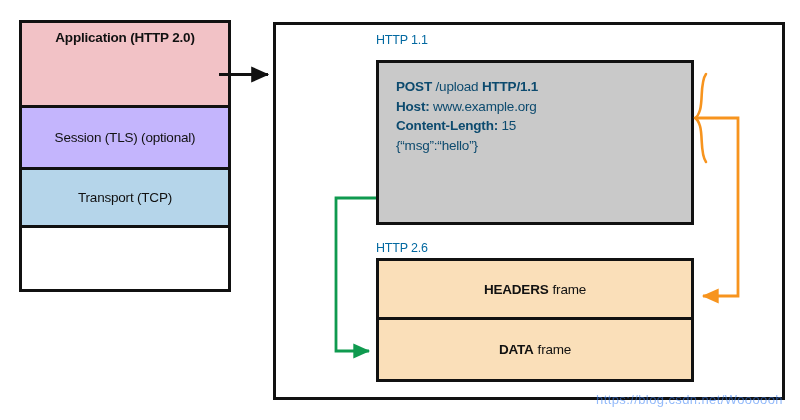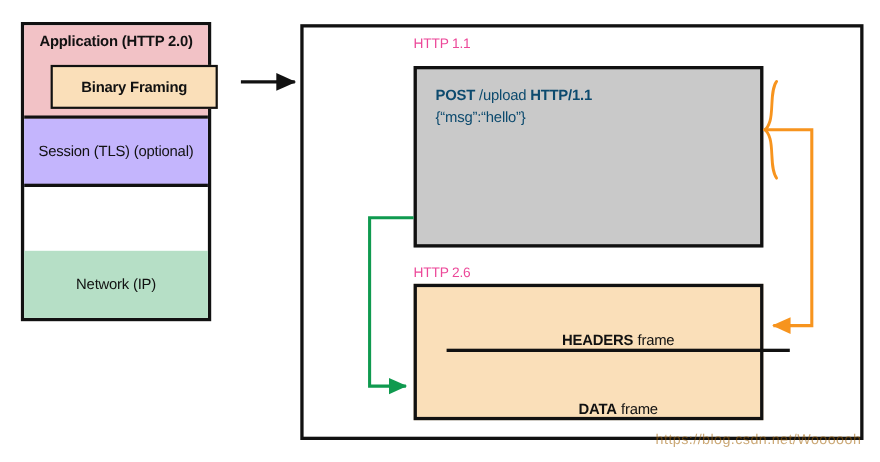--- a/index.html
+++ b/index.html
@@ -14,21 +14,21 @@
     background: #ffffff;
     font-family: "Liberation Sans", sans-serif;
     overflow: hidden;
   }
 
   
   #stack {
     position: absolute;
     left: 19px;
     top: 20px;
-    width: 173px;
+    width: 212px;
     height: 272px;
     border: 3px solid #111111;
     box-sizing: border-box;
   }
   .layer {
     position: absolute;
     left: 0;
     width: 100%;
     box-sizing: border-box;
     display: flex;
@@ -87,21 +87,21 @@
     width: 512px;
     height: 378px;
     border: 3px solid #111111;
     box-sizing: border-box;
   }
 
   
   .caption {
     position: absolute;
     font-size: 12.5px;
-    color: #ec4899;
+    color: #0369a1;
     letter-spacing: -0.2px;
     white-space: nowrap;
   }
   #caption-http11 { left: 376px; top: 33px; }
   #caption-http20 { left: 376px; top: 241px; }
 
   
   #msg-box {
     position: absolute;
     left: 376px;
@@ -134,27 +134,26 @@
     box-sizing: border-box;
     background: #fadfb9;
   }
   .frame {
     position: absolute;
     left: 0;
     width: 100%;
     height: 50%;
     box-sizing: border-box;
     display: flex;
-    align-items: flex-end;
+    align-items: center;
     justify-content: center;
     font-size: 13.5px;
     color: #111111;
     letter-spacing: -0.2px;
     white-space: nowrap;
-    margin-left: 27px;
   }
   #frame-headers { top: 0; border-bottom: 3px solid #111111; }
   #frame-data { top: 50%; }
   .frame b { font-weight: bold; }
   .frame .lab-rest { margin-left: 4px; }
 
   
   #connectors {
     position: absolute;
     left: 0;
@@ -163,58 +162,61 @@
     height: 420px;
     pointer-events: none;
   }
 
   
   #watermark {
     position: absolute;
     left: 596px;
     top: 392px;
     font-size: 13px;
-    color: #a16207;
+    color: #3b82f6;
     opacity: 0.55;
     letter-spacing: 0.4px;
     white-space: nowrap;
   }
 </style>
 </head>
 <body>
 
 <div id="root">
 
   <div id="stack">
 
     <div class="layer" id="layer-app" style="background:#f2c2c6;">
       <span>Application (HTTP 2.0)</span>
-      <div id="binary-framing" style="background:#fadfb9;">
-        <span>Binary Framing</span>
-      </div>
     </div>
 
     <div class="layer" id="layer-session" style="background:#c4b5fd;">
       <span>Session (TLS) (optional)</span>
     </div>
 
-
-    <div class="layer" id="layer-network" style="background:#b6dfc6;">
-      <span>Network (IP)</span>
-    </div>
+    <div class="layer" id="layer-transport" style="background:#b5d5ea;">
+      <span>Transport (TCP)</span>
+    </div>
+
 
   </div>
 
   <div id="panel"></div>
 
   <div class="caption" id="caption-http11">HTTP 1.1</div>
 
   <div id="msg-box">
     <div class="msg-line">
       <b>POST</b><span> /upload </span><b>HTTP/1.1</b>
+    </div>
+    <div class="msg-line">
+      <b>Host:</b><span> www.example.org</span>
+    </div>
+    <div class="msg-line">
+      <b>Content-Length:</b><span> 15</span>
     </div>
     <div class="msg-line" id="msg-body">{“msg”:“hello”}</div>
   </div>
 
   <div class="caption" id="caption-http20">HTTP 2.6</div>
 
   <div id="frames">
     <div class="frame" id="frame-headers">
       <b>HEADERS</b>
         <span class="lab-rest">frame</span>

